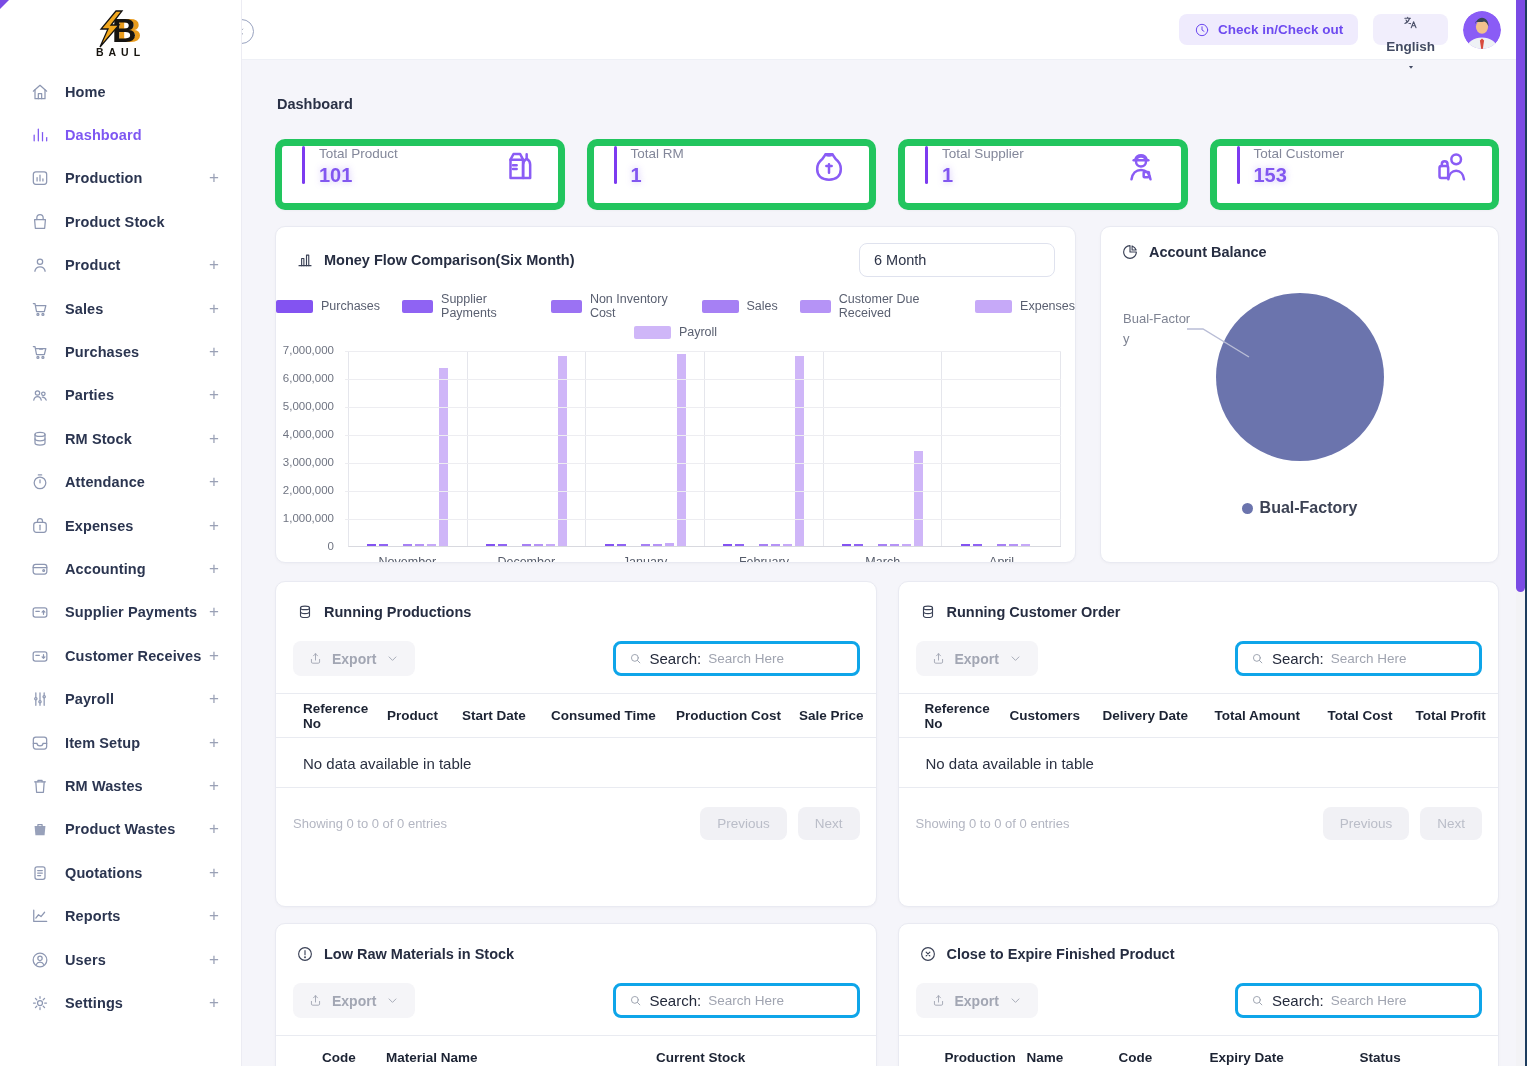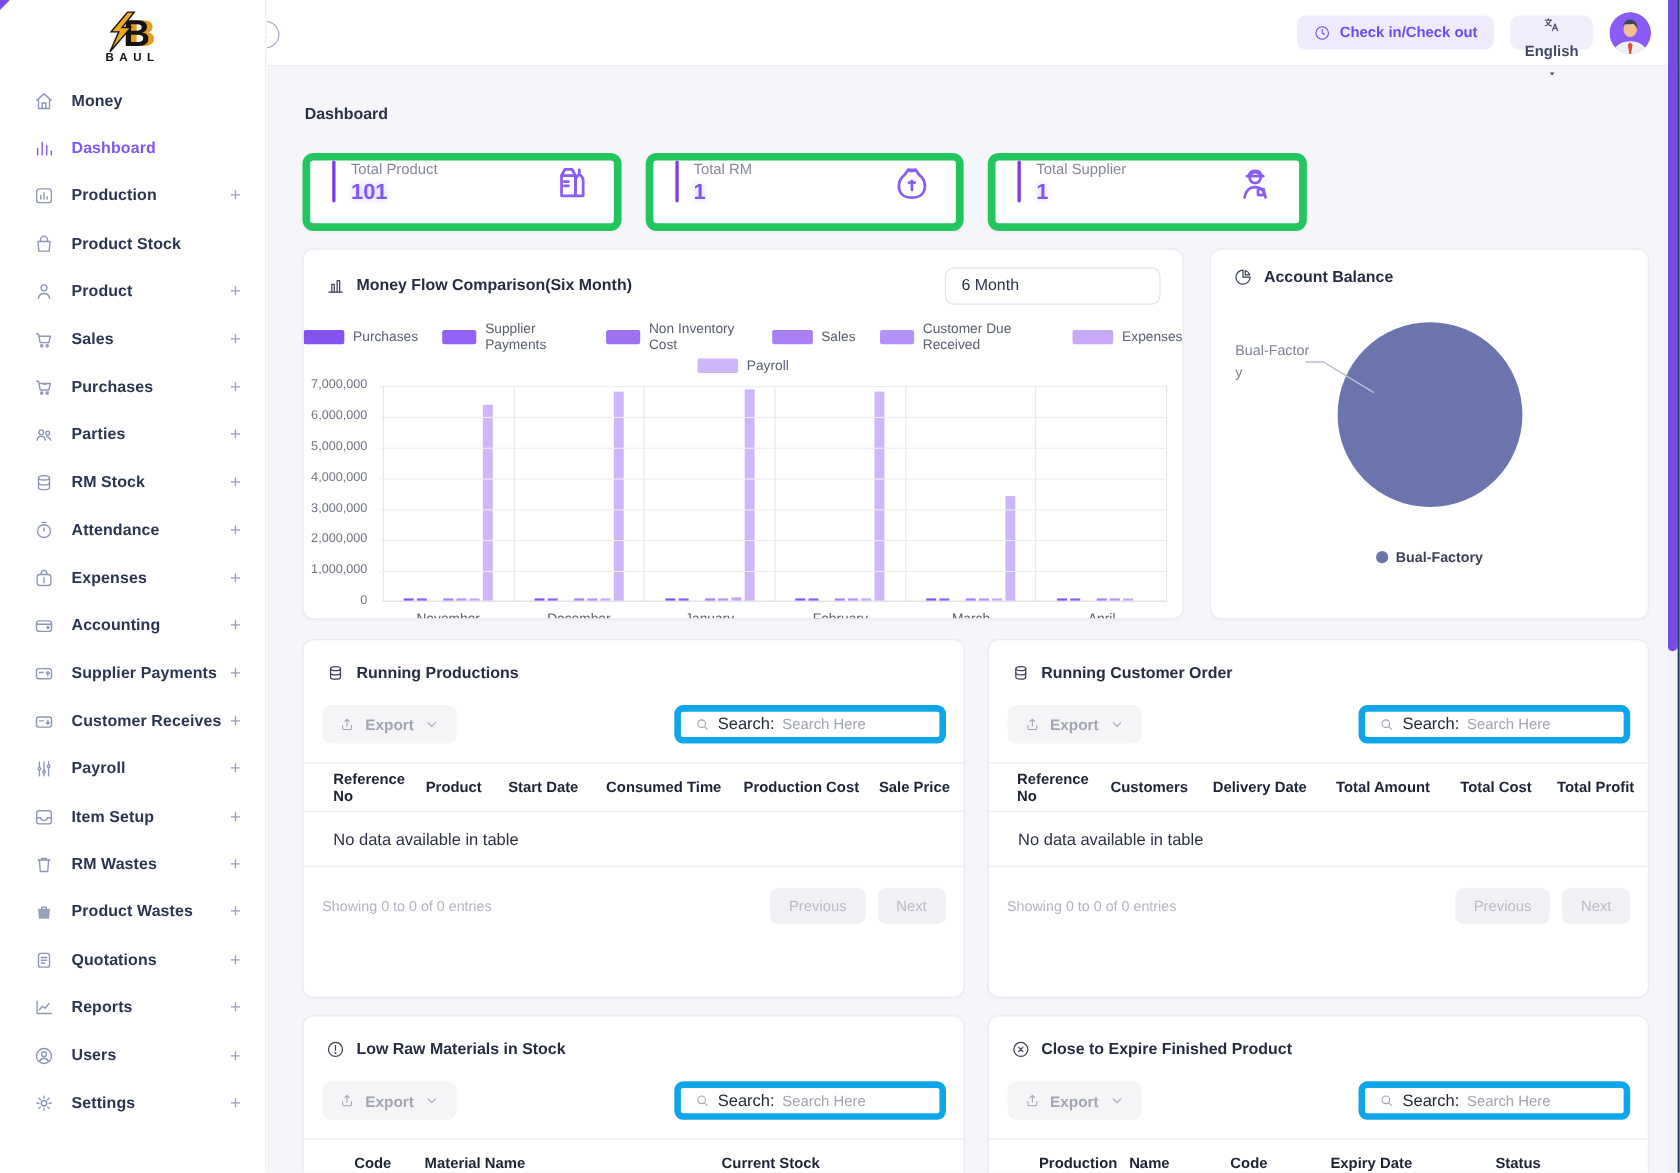--- a/index.html
+++ b/index.html
@@ -78,35 +78,35 @@
            justify-content:center; gap:3px; }
   .bar { width:9px; }
   .x-labels { display:flex; margin-left:72px; margin-top:8px; }
   .x-tick { flex:1; text-align:center; font-size:12.5px; color:#565c6b; }
 
   .ab-card { height:337px; position:relative; overflow:hidden; }
   .pie { width:168px; height:168px; border-radius:50%; margin:22px auto 0; }
   .ab-callout { position:absolute; left:22px; top:82px; font-size:13px; color:#7e8392; line-height:1.5; }
   .ab-leader { position:absolute; left:84px; top:92px; }
   .ab-legend { display:flex; align-items:center; justify-content:center; gap:7px; margin-top:38px;
-               font-size:13px; font-weight:700; color:#3c4254; }
+               font-size:16px; font-weight:700; color:#3c4254; }
   .ab-dot { width:11px; height:11px; border-radius:50%; }
 
   
   .tables-row { display:grid; grid-template-columns:1fr 1fr; gap:21px; margin-top:18px; }
   .panel { height:326px; }
   .panel-b { height:300px; }
   .panel-head { display:flex; align-items:center; gap:10px; padding:21px 20px 10px; }
   .toolbar { display:flex; align-items:center; justify-content:space-between; padding:10px 16px 17px 17px; }
   .btn-export { display:flex; align-items:center; gap:9px; background:#f5f5f8; border:none; border-radius:8px;
                 height:35px; padding:0 15px; color:#a2a6b3; font-size:14px; font-weight:600;
                 font-family:inherit; cursor:pointer; }
   .btn-export svg { width:15px; height:15px; }
   .searchbox { display:flex; align-items:center; gap:7px; width:247px; height:35px;
-               border:6px solid #0ea5e9; border-radius:8px; padding:0 12px; background:#fff; }
+               border:3px solid #0ea5e9; border-radius:8px; padding:0 12px; background:#fff; }
   .s-ic { color:#9aa0ad; }
   .s-ic svg { width:15px; height:15px; }
   .s-label { font-size:15px; color:#23293a; }
   .searchbox input { border:none; outline:none; flex:1; min-width:0; font-size:13.5px; color:#333;
                      font-family:inherit; background:transparent; }
   .searchbox input::placeholder { color:#a0a4b0; }
   .thead { display:grid; border-top:1px solid #e9ebf1; border-bottom:1px solid #e9ebf1; height:45px;
            align-items:center; font-size:13.5px; font-weight:700; color:#1c2333; }
   .rp-grid { grid-template-columns:84px 75px 89px 125px 123px 1fr; padding-left:27px; }
   .rc-grid { grid-template-columns:85px 93px 112px 113px 88px 1fr; padding-left:26px; }
@@ -142,21 +142,21 @@
   </div>
   <nav class="menu">
       <div class="menu-item">
         <span class="mi-icon">
           <svg class="ic" width="20" height="20" viewBox="0 0 24 24">
             <path d="M4 11l8-7 8 7"></path>
             <path d="M6 9.5V20h12V9.5"></path>
             <path d="M10 20v-6h4v6"></path>
           </svg>
         </span>
-        <span class="mi-label">Money</span>
+        <span class="mi-label">Home</span>
       </div>
       <div class="menu-item active">
         <span class="mi-icon">
           <svg class="ic" width="20" height="20" viewBox="0 0 24 24">
             <path d="M5 19v-7"></path>
             <path d="M10 19V5"></path>
             <path d="M15 19V9"></path>
             <path d="M20 19v-4"></path>
           </svg>
         </span>
@@ -461,20 +461,35 @@
             <div class="stat-label">Total Supplier</div>
             <div class="stat-value">1</div>
           </span>
           <span class="stat-icon">
             <svg class="ic" width="40" height="40" viewBox="0 0 24 24">
               <circle cx="12" cy="9.3" r="3"></circle>
               <path d="M8.6 8a3.6 3.6 0 0 1 6.8 0"></path>
               <path d="M7.6 8.5h8.8"></path>
               <path d="M6.3 20c.5-3.5 2.7-5.6 5.7-5.6s5.2 2.1 5.7 5.6"></path>
               <rect x="13.6" y="15.6" width="3.2" height="3.2" rx=".5"></rect>
+            </svg>
+          </span>
+        </div>
+        <div class="stat-card">
+          <span class="stat-accent"></span>
+          <span>
+            <div class="stat-label">Total Customer</div>
+            <div class="stat-value">153</div>
+          </span>
+          <span class="stat-icon">
+            <svg class="ic" width="40" height="40" viewBox="0 0 24 24">
+              <circle cx="14.5" cy="8" r="2.9"></circle>
+              <path d="M9.8 20c.4-3.1 2.3-5.1 4.7-5.1s4.3 2 4.7 5.1"></path>
+              <rect x="4.5" y="12" width="5.2" height="7.2" rx="1"></rect>
+              <path d="M5.9 12v-1.2a1.7 1.7 0 0 1 3.4 0V12"></path>
             </svg>
           </span>
         </div>
       </div>
 
     <div class="charts-row">
       <section class="card mf-card">
         <div class="card-head">
           <span class="head-icon">
               <svg class="ic" width="18" height="18" viewBox="0 0 24 24">

